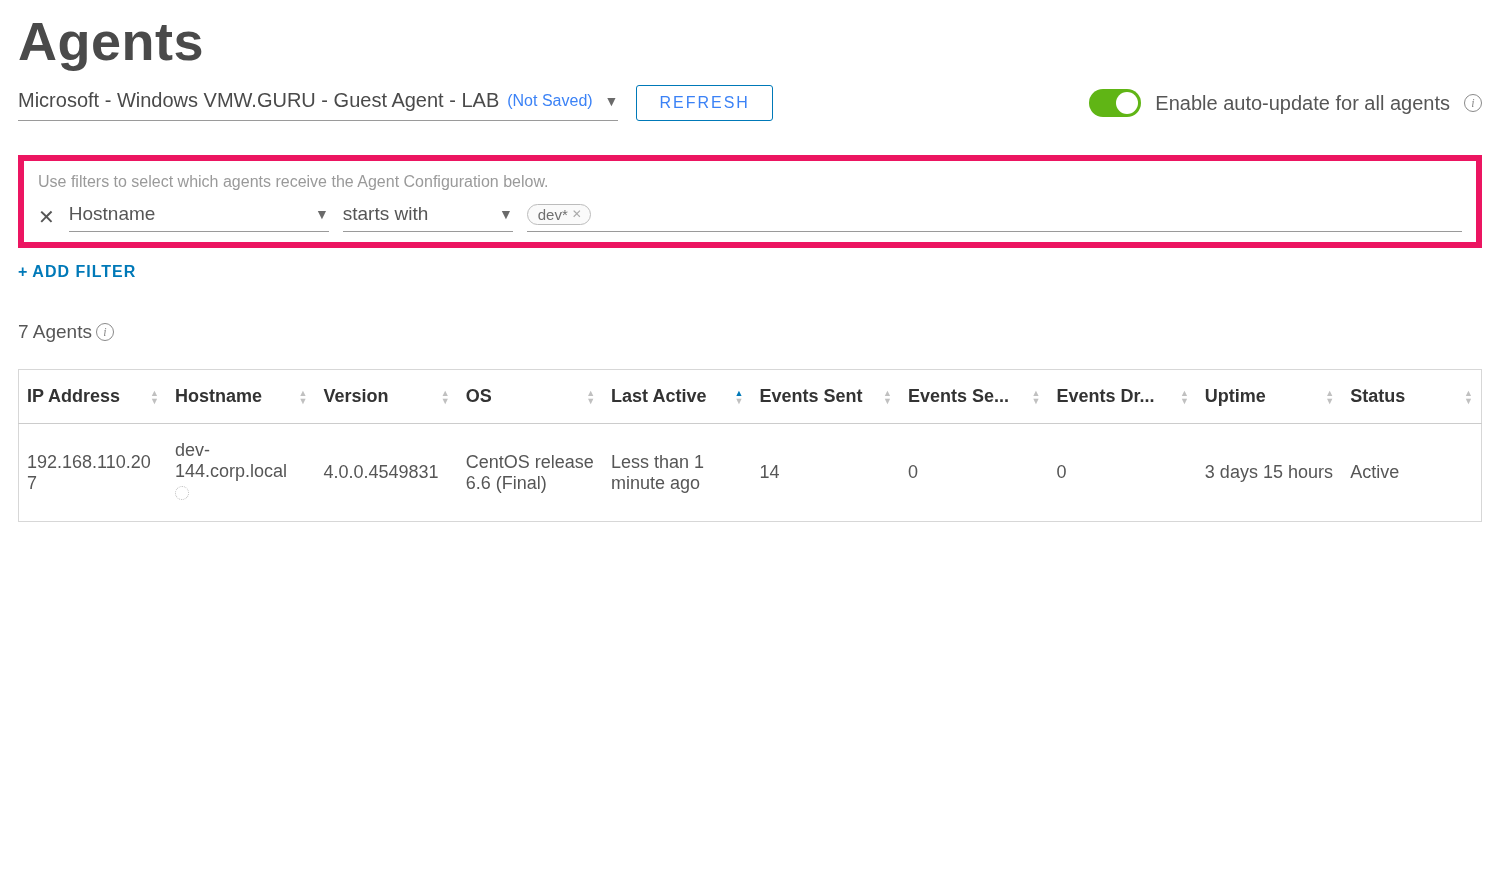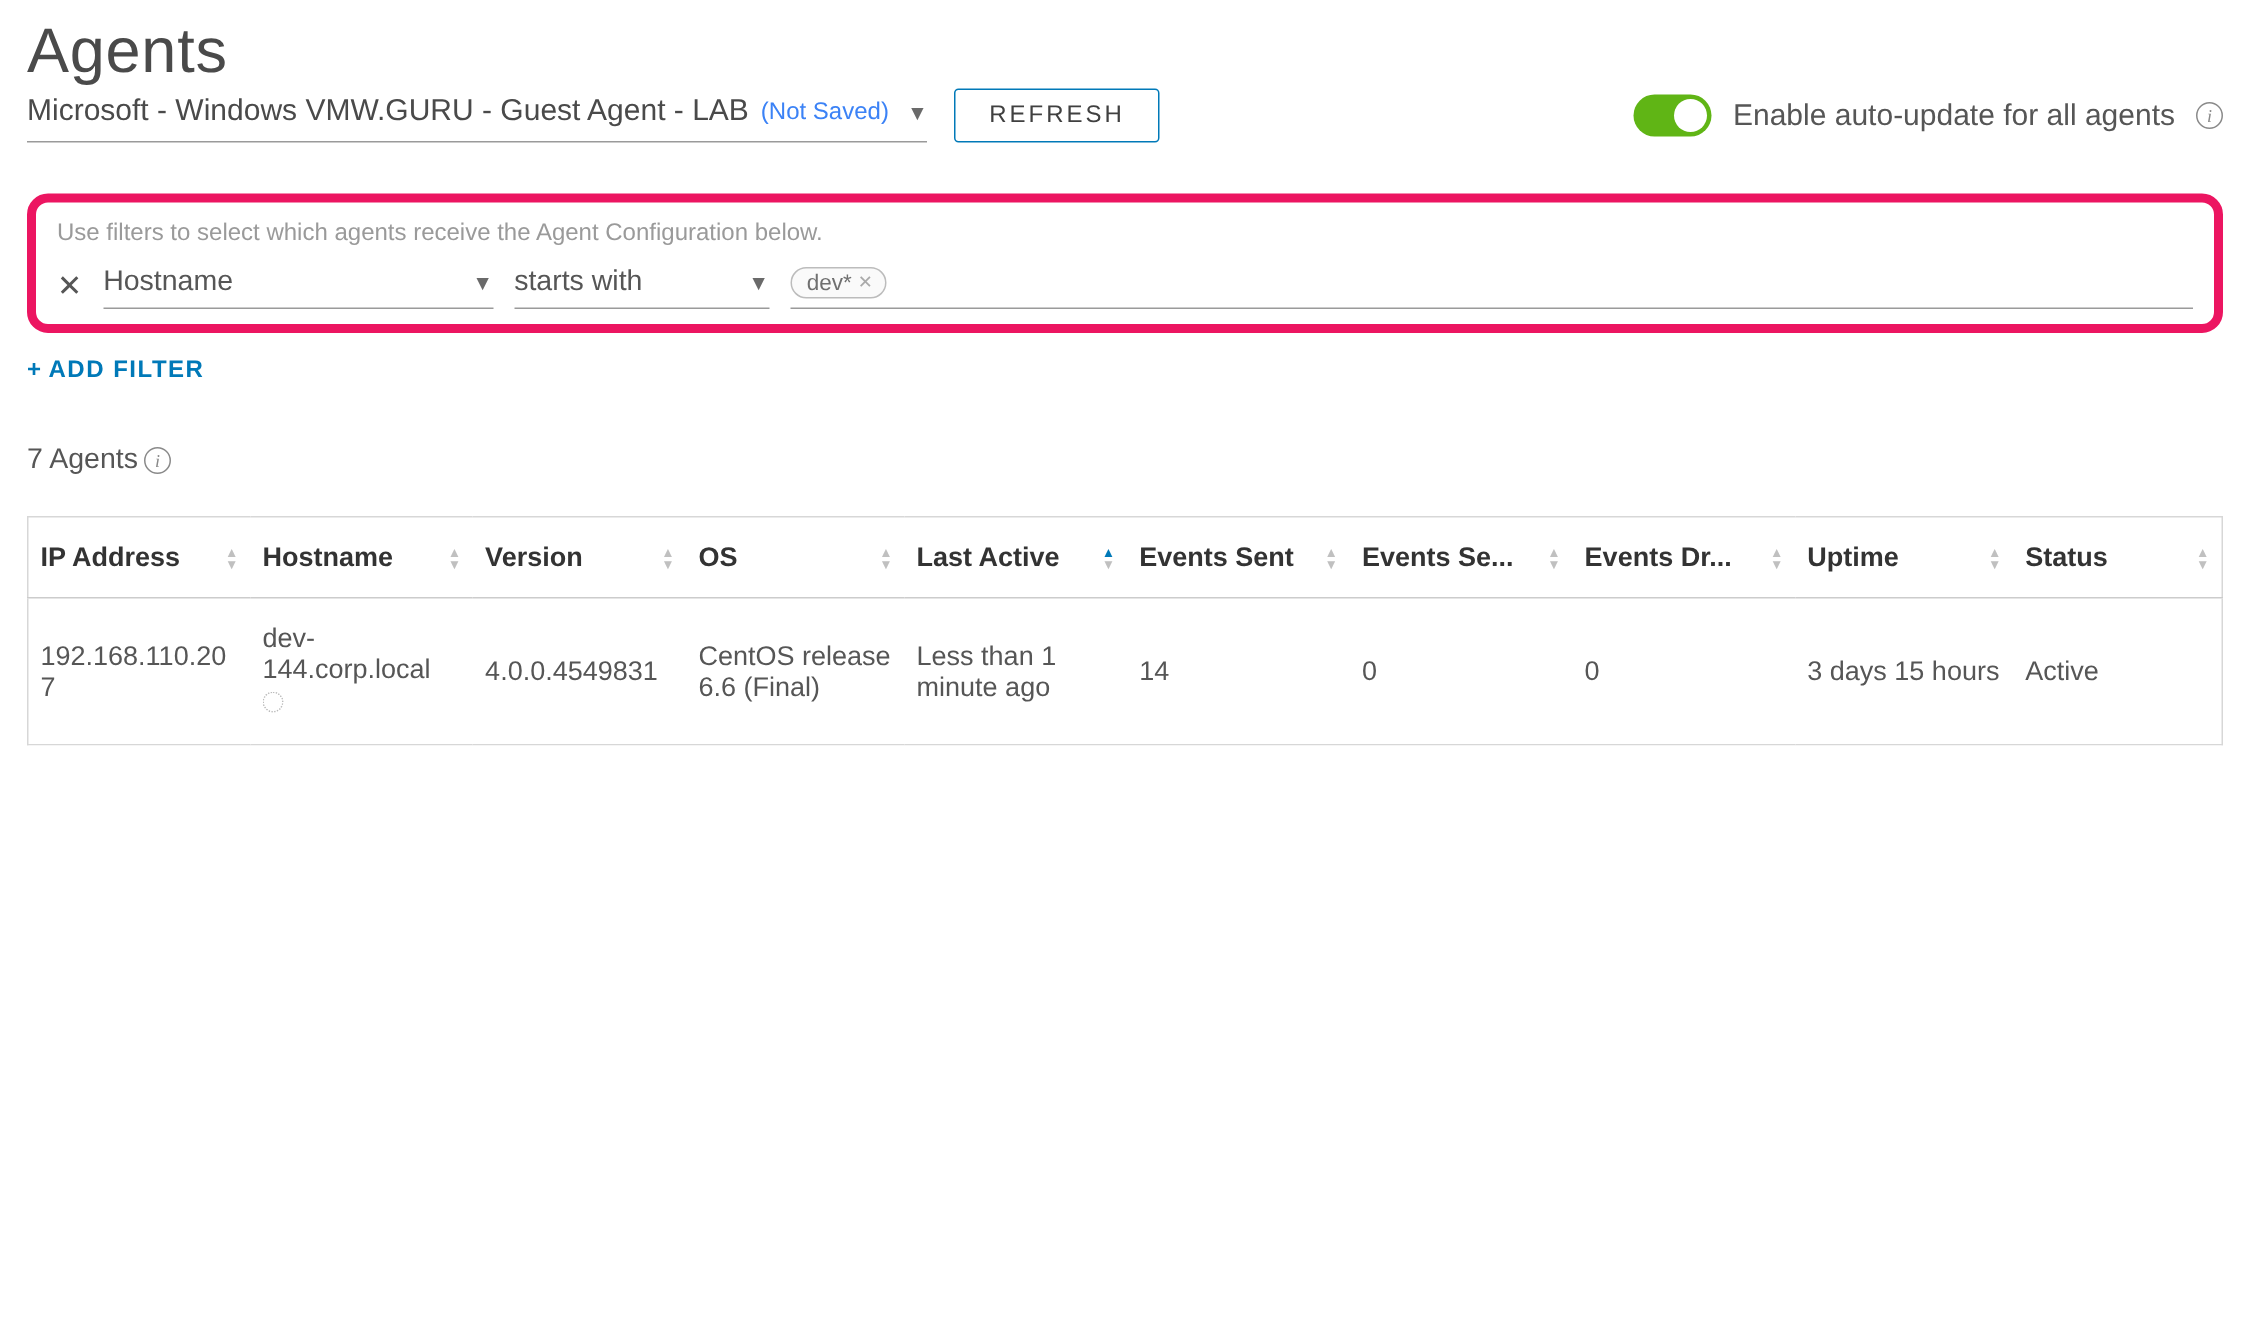--- a/index.html
+++ b/index.html
@@ -6,24 +6,24 @@
   body {
     font-family: "Metropolis", "Avenir Next", "Helvetica Neue", Arial, sans-serif;
     background: #fff;
     color: #565656;
     width: 1500px;
     padding: 10px 18px 0 18px;
     font-size: 17px;
   }
 
   .page-title {
-    font-size: 42px;
-    font-weight: 400;
+    font-size: 54px;
+    font-weight: 700;
     color: #4a4a4a;
-    margin-bottom: 1px;
+    margin-bottom: 13px;
     letter-spacing: 0.5px;
   }
 
   .config-row {
     display: flex;
     align-items: center;
     gap: 18px;
     margin-bottom: 34px;
   }
   .config-select {
@@ -34,21 +34,21 @@
     padding: 4px 0 8px 0;
     font-size: 20px;
     color: #4a4a4a;
     cursor: pointer;
   }
   .not-saved { color: #3b82f6; font-size: 16px; }
   .chev { font-size: 14px; color: #6a6a6a; margin-left: 4px; }
 
   .refresh-btn {
     border: 1px solid #0079b8;
-    color: #404040;
+    color: #3b82f6;
     background: #fff;
     padding: 8px 22px;
     font-size: 16px;
     letter-spacing: 2px;
     border-radius: 3px;
     cursor: pointer;
     font-weight: 500;
   }
 
   .spacer { flex: 1; }
@@ -80,21 +80,21 @@
     font-size: 12px;
     color: #8a8a8a;
     font-style: italic;
     font-family: Georgia, serif;
     cursor: help;
   }
 
   
   .filter-box {
     border: 6px solid #ec1561;
-    border-radius: 14px;
+    border-radius: 0;
     padding: 12px 14px 10px 14px;
     margin-bottom: 14px;
   }
   .filter-hint {
     font-size: 16px;
     color: #9a9a9a;
     margin-bottom: 10px;
   }
   .filter-row {
     display: flex;

